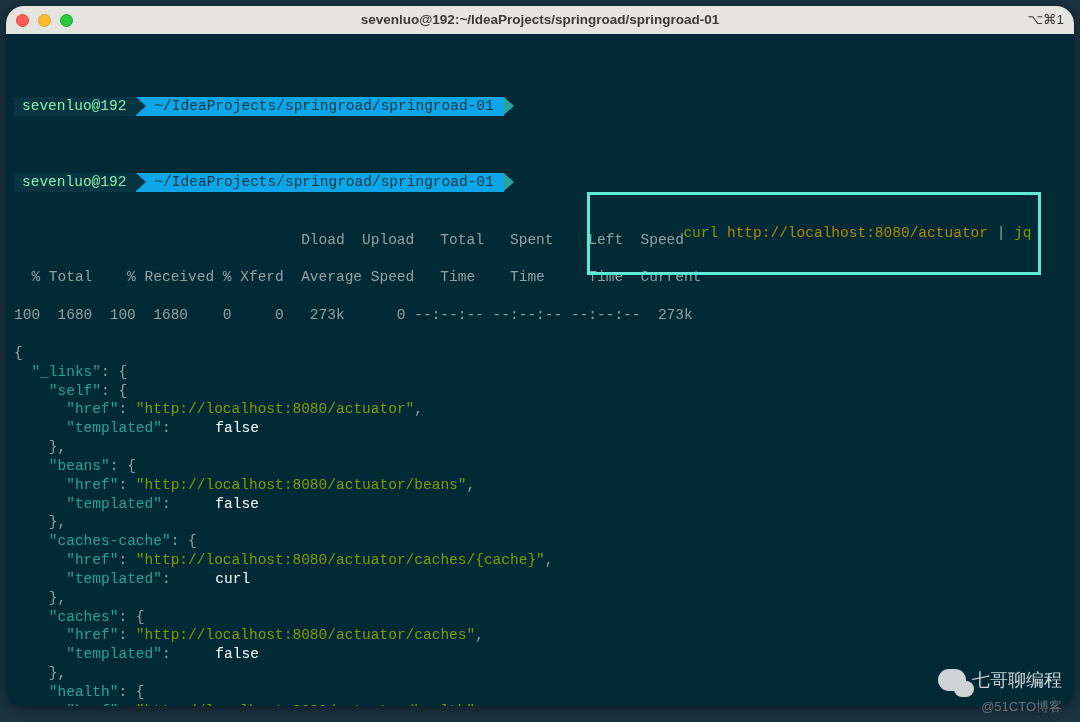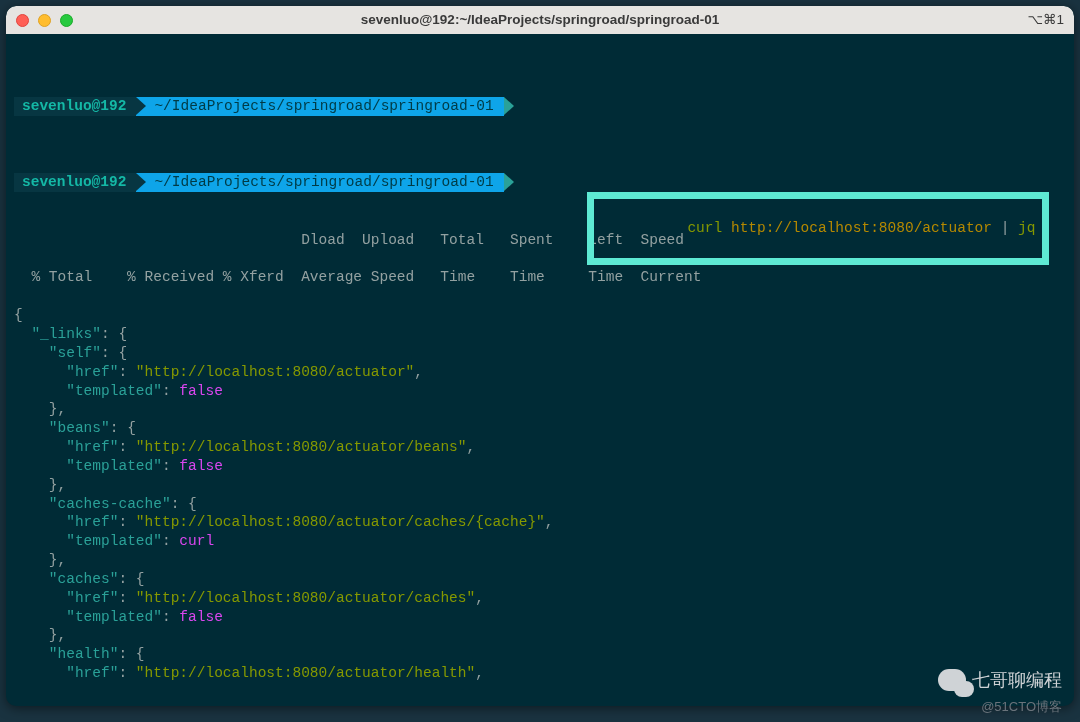--- a/index.html
+++ b/index.html
@@ -12,21 +12,21 @@
     line-height: 1.3;
     overflow: hidden;
     position: relative;
   }
   
   .window {
     width: 1068px;
     height: 700px;
     margin: 6px auto 0;
     background: #002b36;
-    border-radius: 10px;
+    border-radius: 18px;
     box-shadow: 0 2px 12px rgba(0,0,0,.5);
     overflow: hidden;
     position: relative;
   }
   .titlebar {
     height: 28px;
     background: #e6e4e1;
     display: flex;
     align-items: center;
     padding: 0 10px;
@@ -43,52 +43,52 @@
   .right-ind { margin-left:auto; font-size:13.5px; font-family:-apple-system, sans-serif; color:#3a3a3a; }
   
   .term {
     padding: 6px 8px;
     color: #94a1a1;
     white-space: pre;
   }
   
   .prompt-line { display:flex; align-items:center; margin-bottom:1px; height:19px; }
   .seg { padding: 0 10px 0 8px; height:19px; line-height:19px; position:relative; }
-  .seg.user { background:#073642; color:#14b8a6;font-weight:bold; }
+  .seg.user { background:#073642; color:#86efac; }
   .seg.user::after {
     content:""; position:absolute; right:-10px; top:0;
     border-top:9.5px solid transparent; border-bottom:9.5px solid transparent;
     border-left:10px solid #073642; z-index:2;
   }
   .seg.path { background:#0ea5e9; color:#003b46; padding-left:18px; }
   .seg.path::after {
     content:""; position:absolute; right:-10px; top:0;
     border-top:9.5px solid transparent; border-bottom:9.5px solid transparent;
     border-left:10px solid #2aa198; z-index:2;
   }
   .seg.cmd-wrap { flex:1; padding-left:18px; }
   .cmd-box {
-    border: 7px solid #5eead4;
-    padding: 4px 6px;
+    border: 3px solid #5eead4;
+    padding: 13px 6px;
     display:inline-block;
     line-height:17px;
     margin-left:-4px;
   }
   .cmd-curl { color:#859900; }
   .cmd-url  { color:#b58900; }
   .cmd-pipe { color:#93a1a1; }
   .cmd-jq   { color:#859900; }
 
   .curl-header { color:#93a1a1; letter-spacing:0; }
   .curl-row { color:#93a1a1; }
 
   .j-brace { color:#93a1a1; }
   .j-key   { color:#2aa198; }
   .j-str   { color:#859900; }
-  .j-bool  { color:#d946ef; }
+  .j-bool  { color:#ffffff;margin-left:36px; }
   .j-punc  { color:#93a1a1; }
 
   .wechat {
     position:absolute; right:18px; bottom:30px;
     display:flex; align-items:center; gap:6px;
     color:#cfd3d6; font-family: sans-serif; font-size:18px;justify-content:space-between;
   }
   .wechat .bubble {
     width:28px;height:22px;border-radius:11px;background:#cfd3d6;position:relative;
   }
@@ -127,20 +127,21 @@
       <span class="seg path">~/IdeaProjects/springroad/springroad-01</span>
       <span class="seg cmd-wrap">
         <span class="cmd-box">
           <span class="cmd-curl">curl</span> <span class="cmd-url">http://localhost:8080/actuator</span> <span class="cmd-pipe">|</span> <span class="cmd-jq">jq</span>
         </span>
       </span>
     </div>
 
 <div class="curl-header">                                 Dload  Upload   Total   Spent    Left  Speed</div>
 <div class="curl-header">  % Total    % Received % Xferd  Average Speed   Time    Time     Time  Current</div>
+<div class="curl-row">100  1680  100  1680    0     0   273k      0 --:--:-- --:--:-- --:--:--  273k</div>
 <div><span class="j-brace">{</span>
   <span class="j-key">"<span>_links</span>"</span><span class="j-punc">: {</span>
 <span id="entries-slot">    <span class="j-key">"self"</span><span class="j-punc">: {</span>
       <span class="j-key">"href"</span><span class="j-punc">: </span><span class="j-str">"http://localhost:8080/actuator"</span><span class="j-punc">,</span>
       <span class="j-key">"templated"</span><span class="j-punc">: </span><span class="j-bool">false</span>
     <span class="j-punc">},</span>
     <span class="j-key">"beans"</span><span class="j-punc">: {</span>
       <span class="j-key">"href"</span><span class="j-punc">: </span><span class="j-str">"http://localhost:8080/actuator/beans"</span><span class="j-punc">,</span>
       <span class="j-key">"templated"</span><span class="j-punc">: </span><span class="j-bool">false</span>
     <span class="j-punc">},</span>

